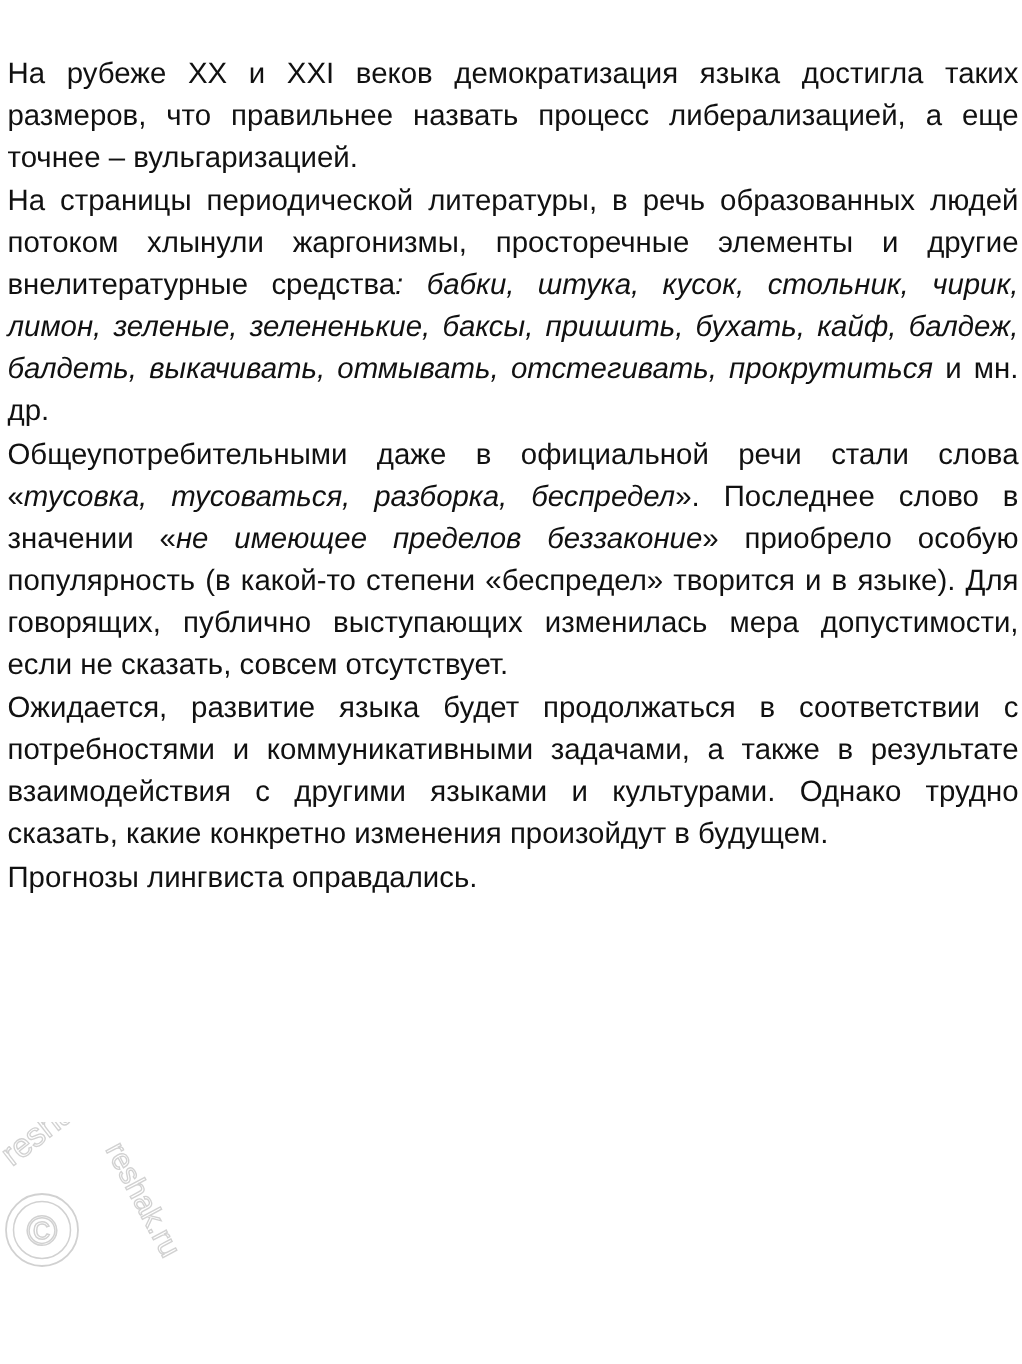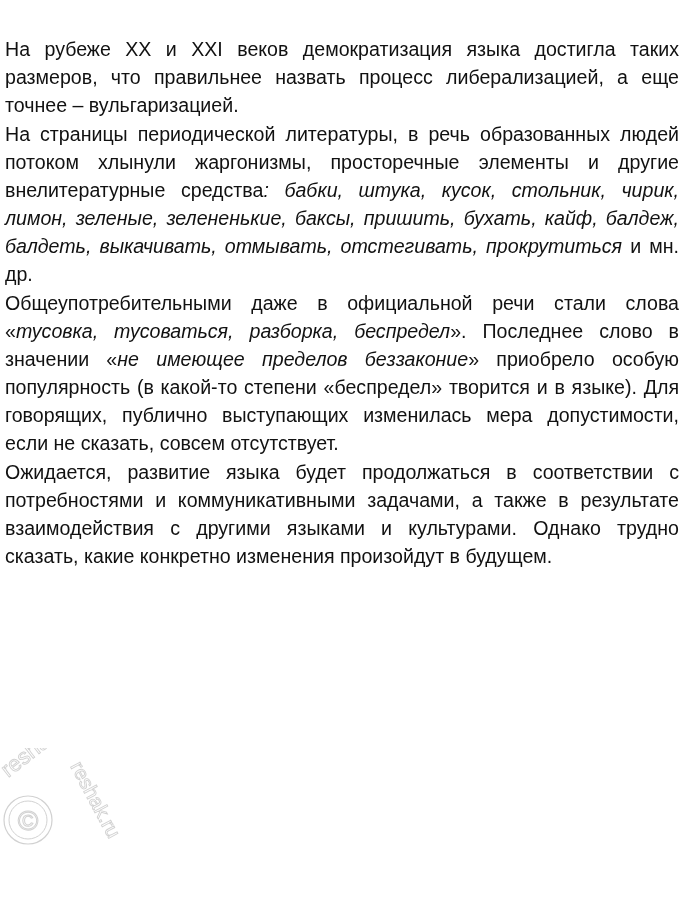--- a/index.html
+++ b/index.html
@@ -61,20 +61,23 @@
 
   <p class="para">
     <span>Общеупотребительными даже в официальной речи стали слова «</span><span class="it">тусовка, тусоваться, разборка, беспредел</span><span>». Последнее слово в значении «</span><span class="it">не имеющее пределов беззаконие</span><span>» приобрело особую популярность (в какой-то степени «беспредел» творится и в языке). Для говорящих, публично выступающих изменилась мера допустимости, если не сказать, совсем отсутствует.</span>
   </p>
 
 
   <p class="para">
     <span>Ожидается, развитие языка будет продолжаться в соответствии с потребностями и коммуникативными задачами, а также в результате взаимодействия с другими языками и культурами. Однако трудно сказать, какие конкретно изменения произойдут в будущем.</span>
   </p>
 
+  <p class="para">
+    <span>Прогнозы лингвиста оправдались.</span>
+  </p>
 </div>
 
 <div class="watermark">
   <svg width="160" height="120" viewBox="0 0 160 120">
     <circle cx="28" cy="72" r="24" fill="none" stroke="#9a9a9a" stroke-width="1.2"></circle>
     <circle cx="28" cy="72" r="19" fill="none" stroke="#9a9a9a" stroke-width="1"></circle>
     <text x="28" y="82" text-anchor="middle" font-size="28" fill="none" stroke="#9a9a9a" stroke-width="1">©</text>
     <g transform="translate(8,30) rotate(-38)">
       <text x="0" y="0" font-size="22" fill="none" stroke="#9a9a9a" stroke-width="0.9">reshak.ru</text>
     </g>

